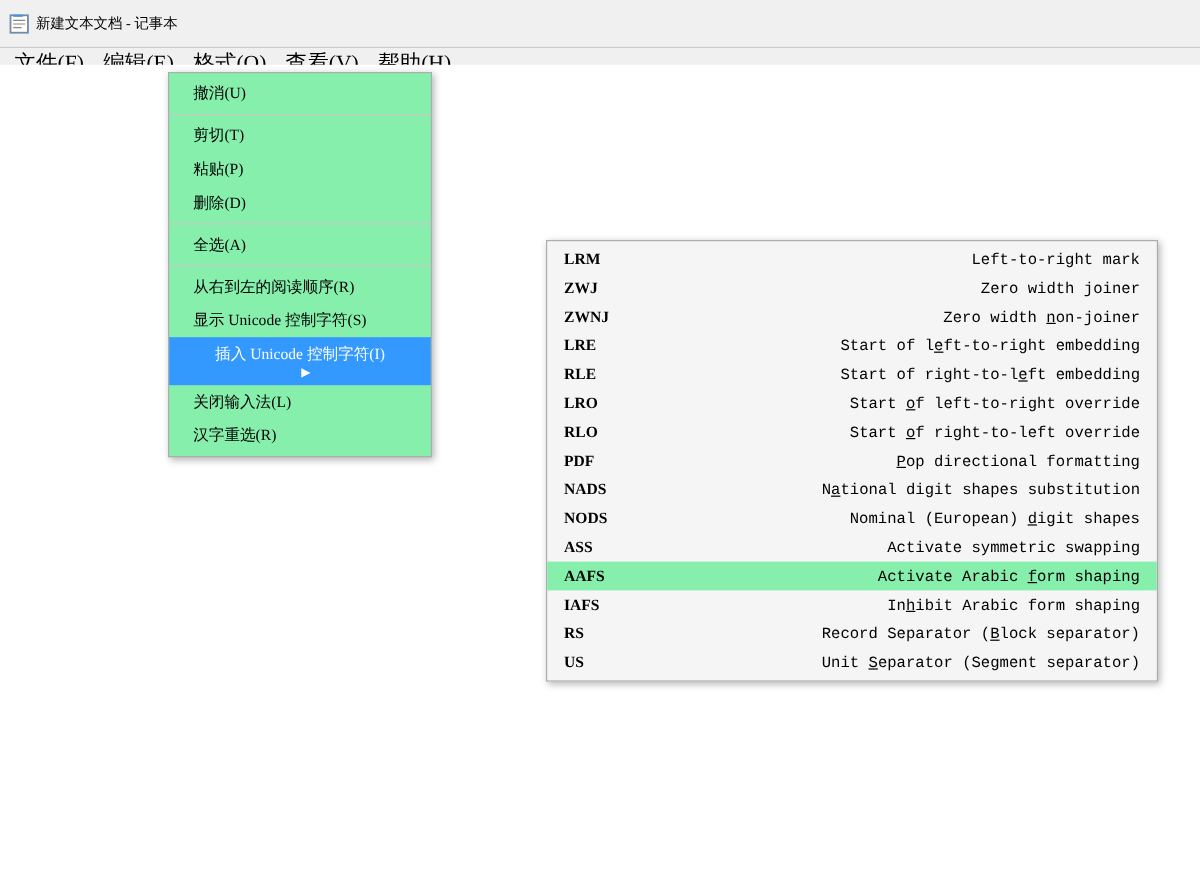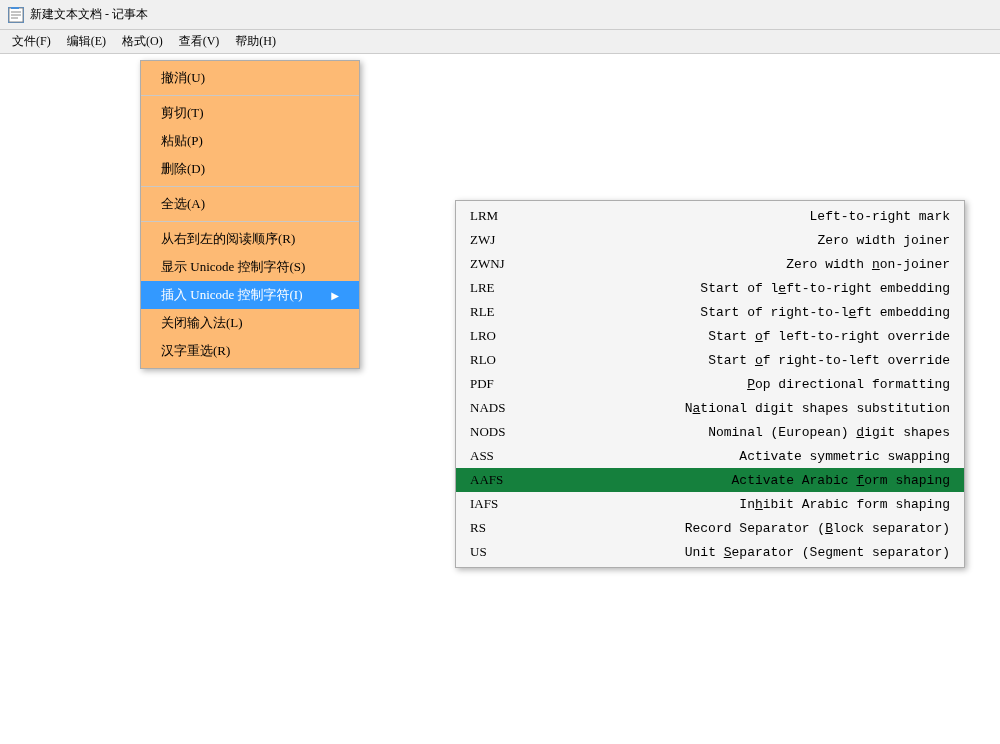--- a/index.html
+++ b/index.html
@@ -9,21 +9,21 @@
       background: #c8d8e8;
       font-family: 'SimSun', '宋体', serif;
       font-size: 13px;
       overflow: hidden;
       position: relative;
     }
 
     
     .title-bar {
       background: #f0f0f0;
-      height: 30px;
+      height: 40px;
       display: flex;
       align-items: center;
       padding: 0 8px;
       border-bottom: 1px solid #ccc;
       font-size: 12px;
       color: #000;
     }
     .title-bar-icon {
       width: 16px;
       height: 16px;
@@ -33,21 +33,21 @@
     }
 
     
     .menu-bar {
       background: #f0f0f0;
       height: 24px;
       display: flex;
       align-items: center;
       padding: 0 4px;
       border-bottom: 1px solid #ccc;
-      font-size: 12px;
+      font-size: 18px;
     }
     .menu-item {
       padding: 2px 8px;
       cursor: pointer;
     }
 
     
     .content-area {
       background: #ffffff;
       position: absolute;
@@ -55,39 +55,40 @@
       left: 0;
       right: 0;
       bottom: 0;
     }
 
     
     .context-menu {
       position: absolute;
       top: 60px;
       left: 140px;
-      background: #fdba74;
+      background: #86efac;
       border: 1px solid #adadad;
       box-shadow: 2px 2px 6px rgba(0,0,0,0.3);
       min-width: 220px;
       z-index: 100;
       padding: 3px 0;
     }
     .ctx-item {
       padding: 5px 20px;
       cursor: pointer;
       color: #000;
       font-size: 13px;
       display: flex;
       align-items: center;
       justify-content: space-between;
     }
     .ctx-item:hover, .ctx-item.active {
       background: #3399ff;
       color: #fff;
+      flex-direction: column;
     }
     .ctx-separator {
       height: 1px;
       background: #c8c8c8;
       margin: 3px 0;
     }
     .ctx-item .arrow {
       margin-left: 10px;
       font-size: 10px;
     }
@@ -106,27 +107,27 @@
     }
     .sub-item {
       padding: 4px 0;
       cursor: pointer;
       color: #000;
       font-size: 13px;
       display: flex;
       align-items: center;
     }
     .sub-item.highlighted {
-      background: #15803d;
+      background: #86efac;
       color: #000;
     }
     .sub-item .code {
       width: 80px;
       padding-left: 14px;
-      font-weight: normal;
+      font-weight: bold;
       flex-shrink: 0;
     }
     .sub-item .desc {
       flex: 1;
       text-align: right;
       padding-right: 14px;
       font-family: Liberation Mono, monospace;
     }
     .sub-item .desc u {
       text-decoration: underline;

